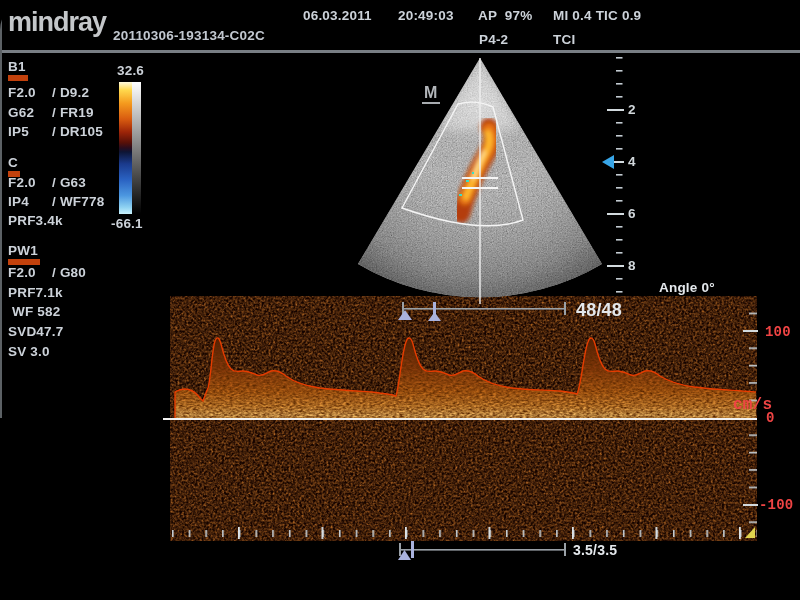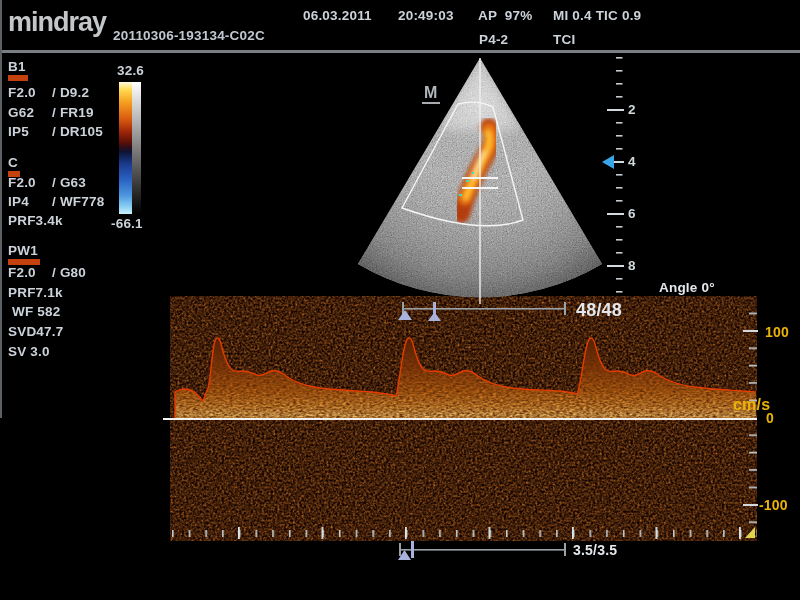--- a/index.html
+++ b/index.html
@@ -1,25 +1,25 @@
 <!DOCTYPE html>
 <html><head>
 <meta charset="utf-8">
 <style>
   html,body { margin:0; padding:0; background:#000; }
   .screen {
     position:relative; width:800px; height:600px; background:#000;
-    overflow:hidden; font-family:"Liberation Sans",sans-serif;
+    overflow:hidden; font-family:"Liberation Sans",sans-serif;border-radius:30px;
   }
   .abs { position:absolute; }
   .t {
     position:absolute; font-weight:bold; font-size:13.5px; line-height:1;
     color:#ccd2d9; white-space:pre; letter-spacing:0.2px;
   }
-  .mono { font-family:Liberation Sans, sans-serif; font-size:14px; color:#eab308;text-align:center; }
+  .mono { font-family:Liberation Mono, monospace; font-size:14px; color:#ef4444;text-align:center; }
   .logo {
     position:absolute; left:8px; top:9px; font-size:27px; font-weight:bold;
     color:#c4c7ca; letter-spacing:-1px; line-height:1;
   }
   .gtitle { border-bottom:6px solid #c2410c; padding:0 2px 1px 0; }
   .pl { display:inline-block; width:44px; }
   .mmark { font-size:16px; color:#b2b6ba; border-bottom:2px solid #a8acb0; padding:0 2px 1px 2px; }
   .sep { position:absolute; left:0; top:50px; width:800px; height:3px; background:#787e84; }
   .lborder { position:absolute; left:0; top:0; width:2px; height:418px; background:#5c6165; }
   .colorbar { display:flex; }

